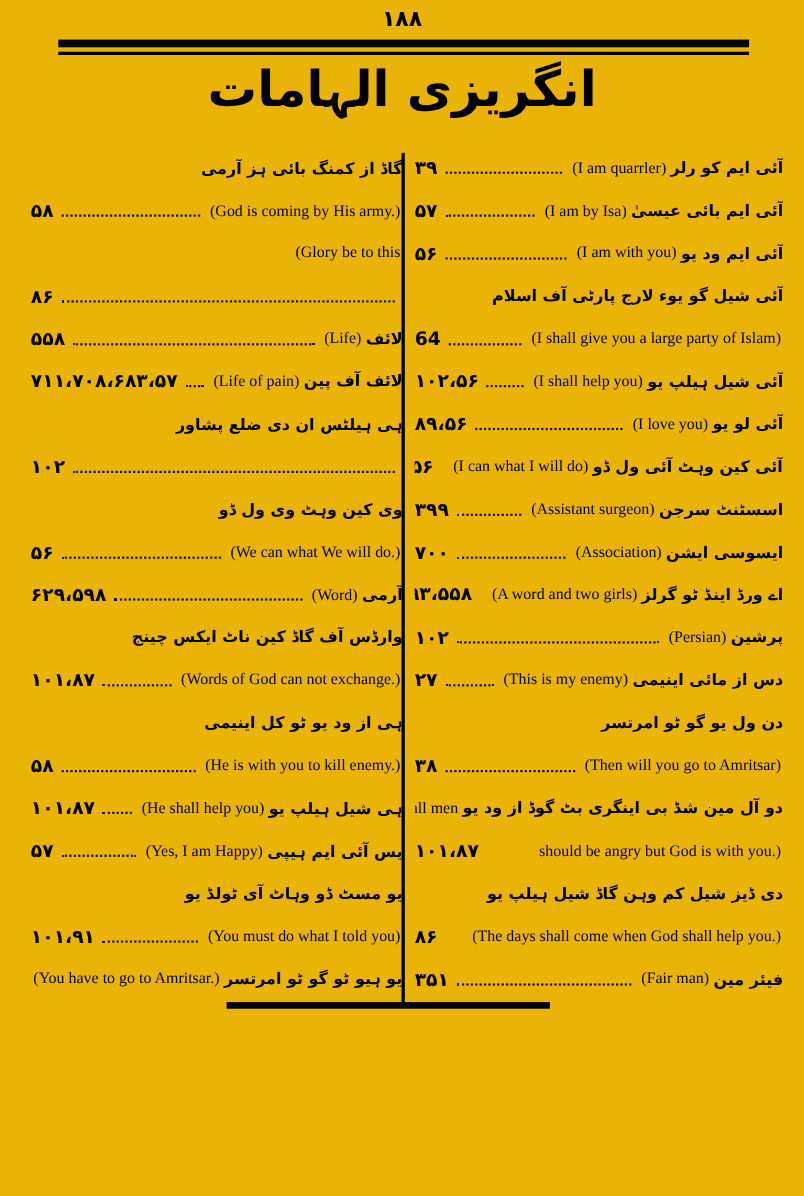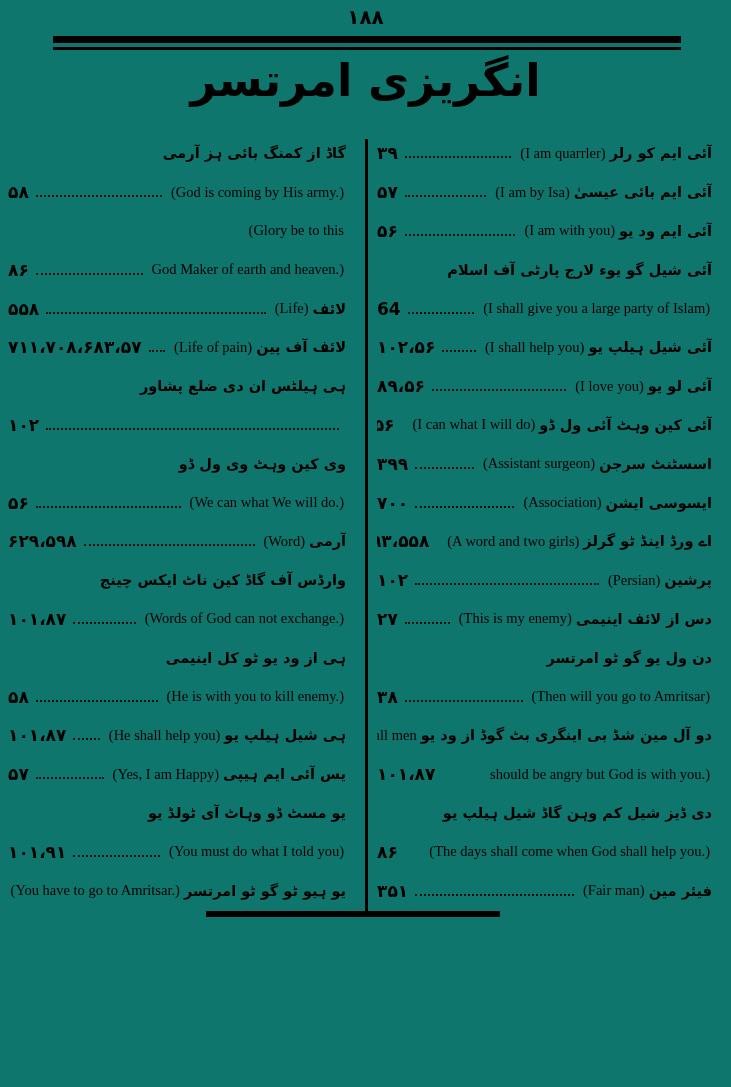--- a/index.html
+++ b/index.html
@@ -1,37 +1,37 @@
 <!DOCTYPE html>
 <html lang="ur"><head>
 <meta charset="utf-8">
 <style>
   html,body{margin:0;padding:0;background:#ffffff;}
   .page{
-    position:relative;width:731px;height:1087px;background:#0f766e;
+    position:relative;width:731px;height:1087px;background:#eab308;
     font-family:"DejaVu Sans",sans-serif;color:#000;overflow:hidden;
   }
   .pagenum{
     position:absolute;top:5px;left:0;right:0;text-align:center;
     font-size:20px;font-weight:bold;letter-spacing:3px;direction:rtl;
   }
   .rule-thick{position:absolute;left:53px;top:36px;width:628px;height:7px;background:#000;}
   .rule-thin{position:absolute;left:53px;top:47px;width:628px;height:3px;background:#000;}
   .title{
     position:absolute;top:54px;left:0;right:0;text-align:center;
     font-size:45px;font-weight:bold;direction:rtl;line-height:1.2;
   }
   .divider{position:absolute;left:365px;top:139px;width:3px;height:773px;background:#000;}
   .bottom-rule{position:absolute;left:206px;top:911px;width:294px;height:6px;background:#000;}
   .col{
     position:absolute;top:134px;height:776px;
     display:flex;flex-direction:column;
   }
   .col-right{left:377px;width:335px;}
-  .col-left{left:8px;width:338px;text-align:center;}
+  .col-left{left:28px;width:338px;text-align:center;}
   .entry{display:contents;}
   .line{
     height:38.8px;display:flex;direction:rtl;align-items:center;
     overflow:hidden;
   }
   .urdu{
     font-weight:bold;font-size:14.5px;white-space:nowrap;
     letter-spacing:-0.2px;margin-left:2px;
   }
   .eng{
@@ -48,21 +48,21 @@
     font-size:17px;font-weight:bold;white-space:nowrap;direction:rtl;unicode-bidi:isolate;
   }
 </style>
 </head>
 <body>
 
 <div class="page">
   <div class="pagenum">۱۸۸</div>
   <div class="rule-thick"></div>
   <div class="rule-thin"></div>
-  <div class="title">انگریزی امرتسر</div>
+  <div class="title">انگریزی الہامات</div>
 
   <div class="divider"></div>
 
   <div class="col col-right" id="col-right">
       <div class="entry"><div class="line">
           <span class="urdu">آئی ایم کو رلر</span>
           <span class="eng">(I am quarrler)</span>
           <span class="leader dots"></span>
           <span class="pg">۳۹</span>
         </div></div>
@@ -122,21 +122,21 @@
           <span class="leader"></span>
           <span class="pg">۵۹۳،۵۵۸</span>
         </div></div>
       <div class="entry"><div class="line">
           <span class="urdu">پرشین</span>
           <span class="eng">(Persian)</span>
           <span class="leader dots"></span>
           <span class="pg">۱۰۲</span>
         </div></div>
       <div class="entry"><div class="line">
-          <span class="urdu">دس از لائف اینیمی</span>
+          <span class="urdu">دس از مائی اینیمی</span>
           <span class="eng">(This is my enemy)</span>
           <span class="leader dots"></span>
           <span class="pg">۲۷</span>
         </div></div>
       <div class="entry"><div class="line">
           <span class="urdu">دن ول یو گو ٹو امرتسر</span>
           <span class="leader"></span>
         </div><div class="line">
           <span class="eng">(Then will you go to Amritsar)</span>
           <span class="leader dots"></span>
@@ -172,21 +172,20 @@
           <span class="leader"></span>
         </div><div class="line">
           <span class="eng">(God is coming by His army.)</span>
           <span class="leader dots"></span>
           <span class="pg">۵۸</span>
         </div></div>
       <div class="entry"><div class="line">
           <span class="eng">(Glory be to this</span>
           <span class="leader"></span>
         </div><div class="line">
-          <span class="eng">God Maker of earth and heaven.)</span>
           <span class="leader dots"></span>
           <span class="pg">۸۶</span>
         </div></div>
       <div class="entry"><div class="line">
           <span class="urdu">لائف</span>
           <span class="eng">(Life)</span>
           <span class="leader dots"></span>
           <span class="pg">۵۵۸</span>
         </div></div>
       <div class="entry"><div class="line">

